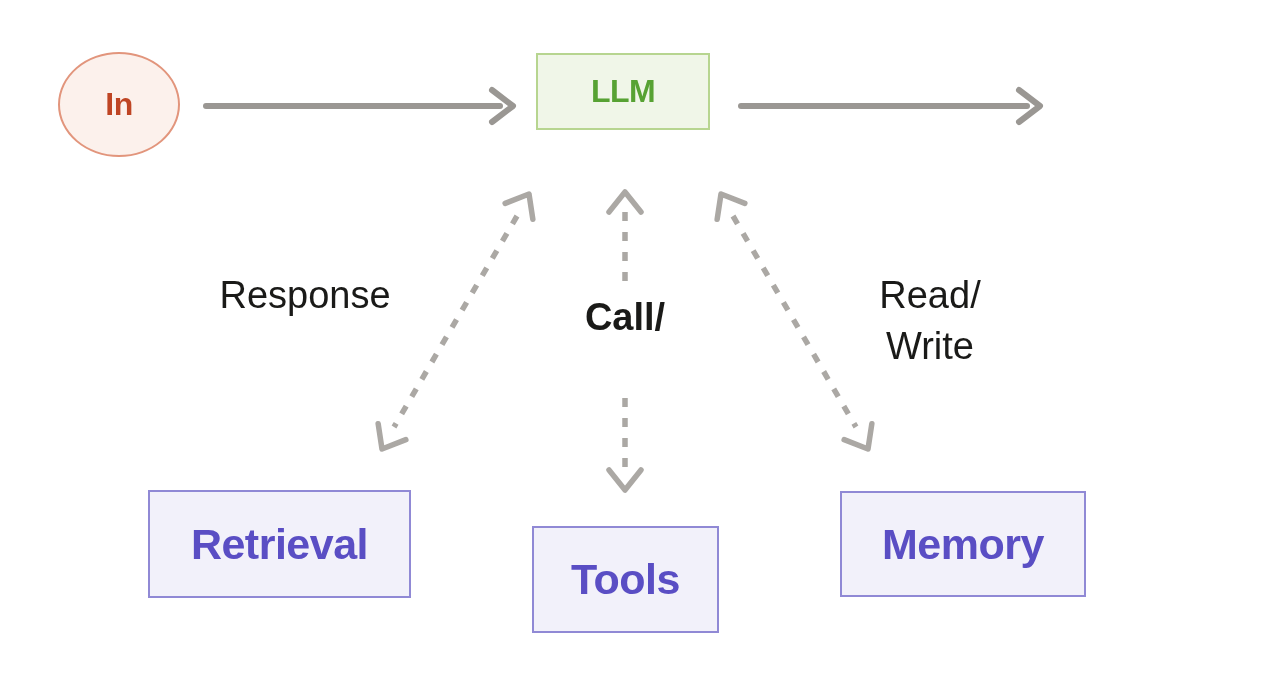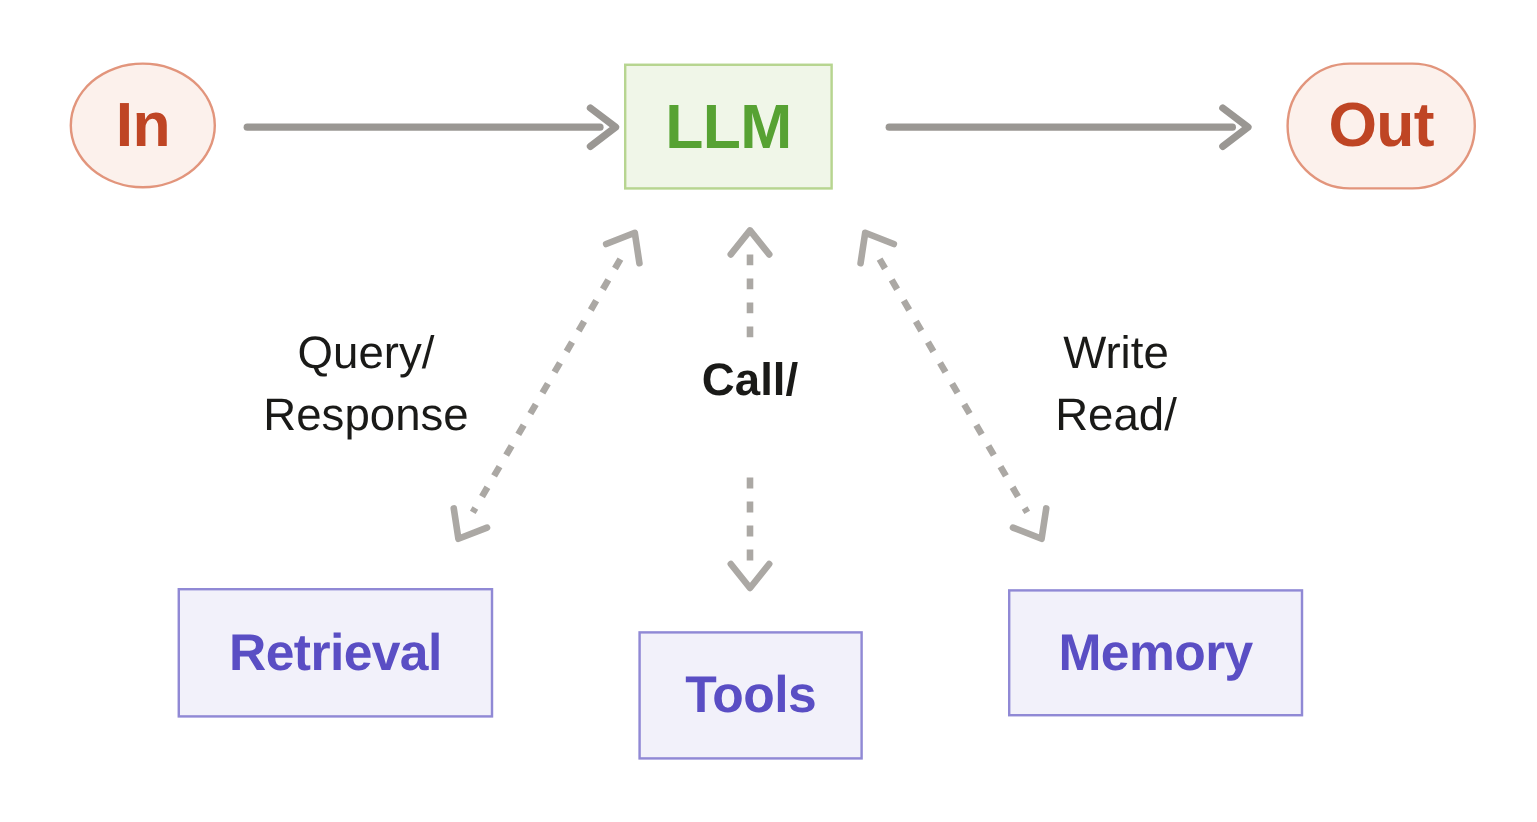--- a/index.html
+++ b/index.html
@@ -43,39 +43,39 @@
     stroke-linejoin: round;
   }
   .node {
     position: absolute;
     display: flex;
     align-items: center;
     justify-content: center;
     box-sizing: border-box;
     border: 2px solid transparent;
     font-weight: bold;
-    font-size: 52px;
+    font-size: 32px;
     letter-spacing: -0.5px;
   }
   .node-in {
     left: 58px; top: 52px; width: 122px; height: 105px;
     border-radius: 50%;
     background: var(--in-out-fill, #FCF1EC);
     border-color: var(--in-out-border, #E2957C);
     color: var(--in-out-text, #BF4524);
   }
   .node-out {
     left: 1072px; top: 52px; width: 158px; height: 106px;
     border-radius: 53px;
     background: var(--in-out-fill, #FCF1EC);
     border-color: var(--in-out-border, #E2957C);
     color: var(--in-out-text, #BF4524);
   }
   .node-llm {
-    left: 520px; top: 53px; width: 174px; height: 105px;
+    left: 536px; top: 53px; width: 174px; height: 77px;
     background: var(--llm-fill, #F0F6E8);
     border-color: var(--llm-border, #B7D590);
     color: var(--llm-text, #57A233);
   }
   .node-module {
     background: var(--module-fill, #F2F1FA);
     border-color: var(--module-border, #9089D5);
     color: var(--module-text, #5A4EC4);
     font-size: 43px;
   }
@@ -128,36 +128,32 @@
   </svg>
 
   <div class="node node-in">
     <span>In</span>
   </div>
 
   <div class="node node-llm">
     <span>LLM</span>
   </div>
 
-  <div class="node node-out">
-    <span>Out</span>
-  </div>
 
   <div class="edge-label el-retrieval">
-    <div>Query/</div>
     <div>Response</div>
   </div>
 
   <div class="edge-label el-tools">
     <div>Call/</div>
   </div>
 
   <div class="edge-label el-memory">
+    <div>Read/</div>
     <div>Write</div>
-    <div>Read/</div>
   </div>
 
   <div class="node node-module node-retrieval">
     <span>Retrieval</span>
   </div>
 
   <div class="node node-module node-tools">
     <span>Tools</span>
   </div>
 

